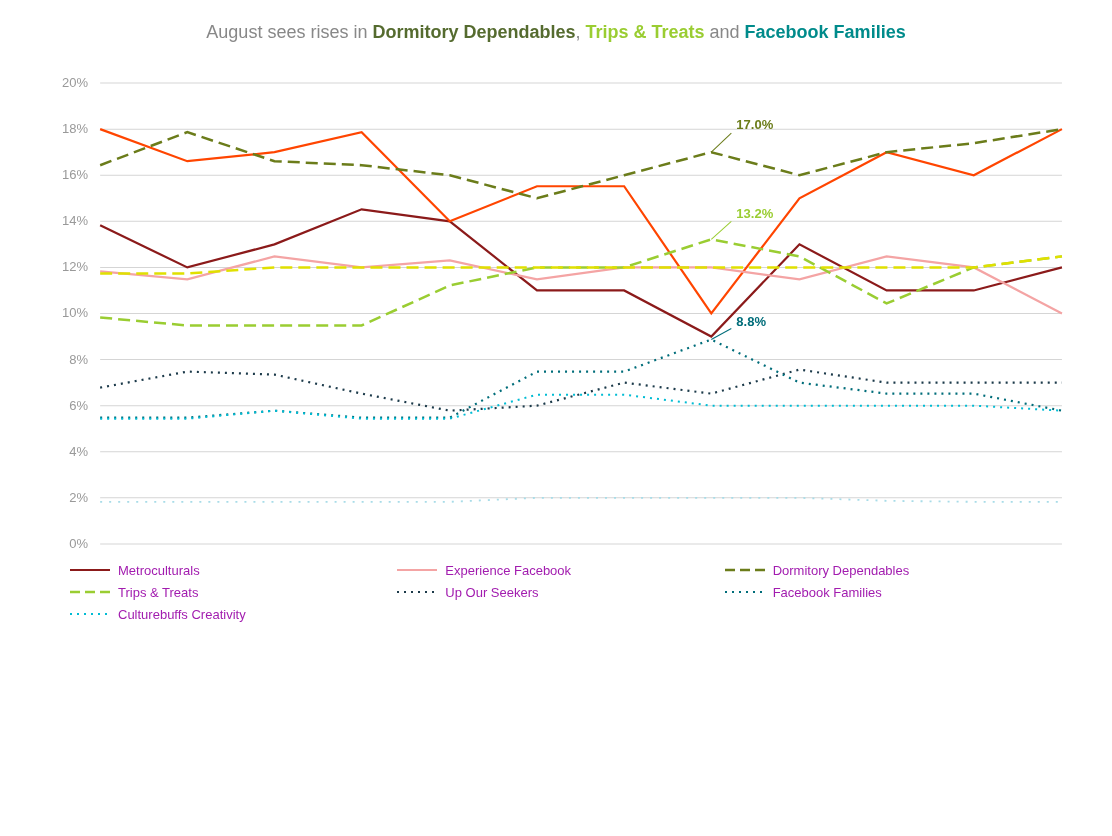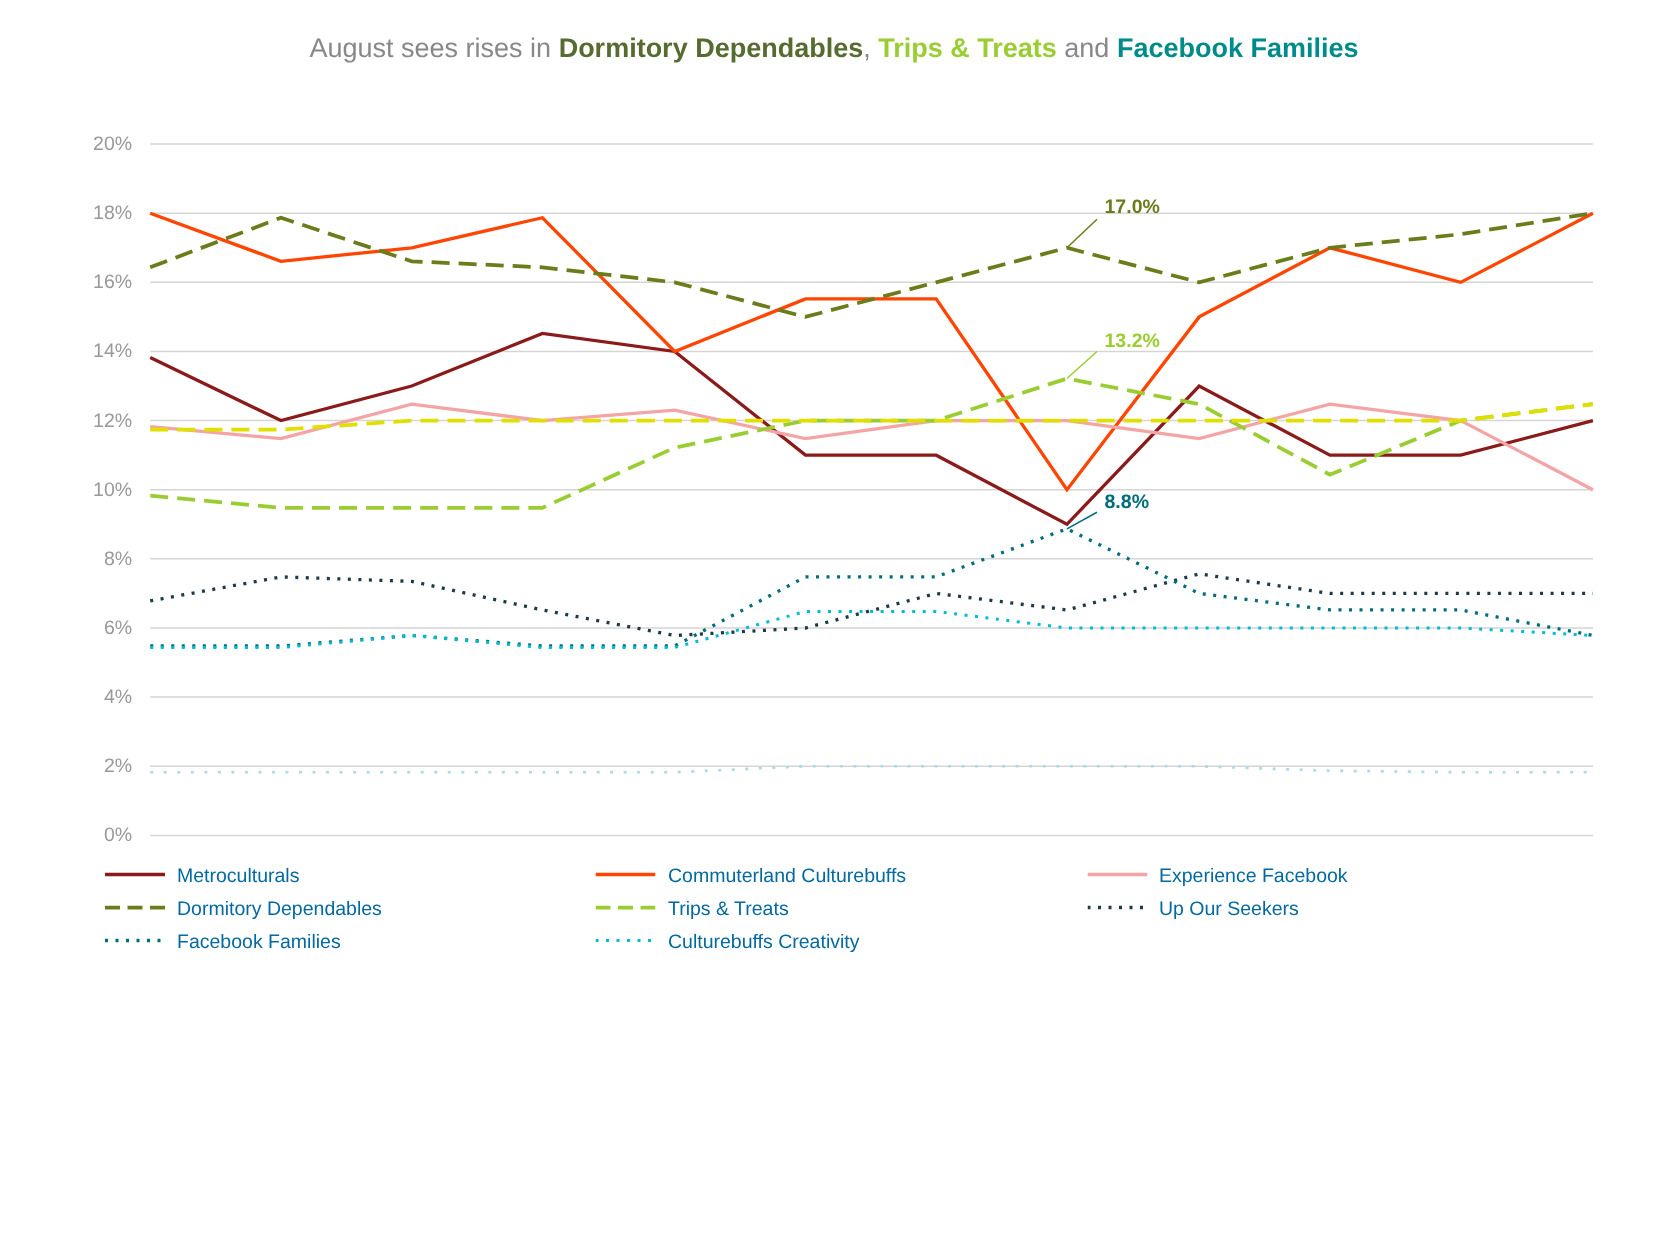--- a/index.html
+++ b/index.html
@@ -14,42 +14,42 @@
       width: 1112px;
       height: 836px;
       position: relative;
       padding: 20px 30px 10px 30px;
     }
     .chart-title {
       text-align: center;
       font-size: 18px;
       color: #888;
       font-weight: 300;
-      margin-bottom: 21px;
+      margin-bottom: 8px;
       line-height: 1.4;
     }
     .chart-title strong.dd { color: #556b2f; font-weight: 700; }
     .chart-title strong.tt { color: #9acd32; font-weight: 700; }
     .chart-title strong.fb { color: #008b8b; font-weight: 700; }
     .chart-area {
       position: relative;
       width: 100%;
     }
     svg.main-chart {
       width: 100%;
       display: block;
     }
     .legend {
       display: grid;
       grid-template-columns: repeat(3, 1fr);
       gap: 6px 10px;
       margin-top: 8px;
       padding: 0 40px;
       font-size: 13px;
-      color: #0369a1;
+      color: #a21caf;
     }
     .legend-item {
       display: flex;
       align-items: center;
       gap: 8px;
     }
   </style>
 </head>
 <body>
 
@@ -133,26 +133,20 @@
   <div class="legend">
 
     <div class="legend-item">
       <svg width="40" height="16">
         <line x1="0" y1="8" x2="40" y2="8" stroke="#8b1a1a" stroke-width="2.2"></line>
       </svg>
       <span>Metroculturals</span>
     </div>
     <div class="legend-item">
       <svg width="40" height="16">
-        <line x1="0" y1="8" x2="40" y2="8" stroke="#ff4500" stroke-width="2.2"></line>
-      </svg>
-      <span>Commuterland Culturebuffs</span>
-    </div>
-    <div class="legend-item">
-      <svg width="40" height="16">
         <line x1="0" y1="8" x2="40" y2="8" stroke="#f4a4a4" stroke-width="2.2"></line>
       </svg>
       <span>Experience Facebook</span>
     </div>
 
     <div class="legend-item">
       <svg width="40" height="16">
         <line x1="0" y1="8" x2="40" y2="8" stroke="#6b7c1a" stroke-width="2.5" stroke-dasharray="10,5"></line>
       </svg>
       <span>Dormitory Dependables</span>

